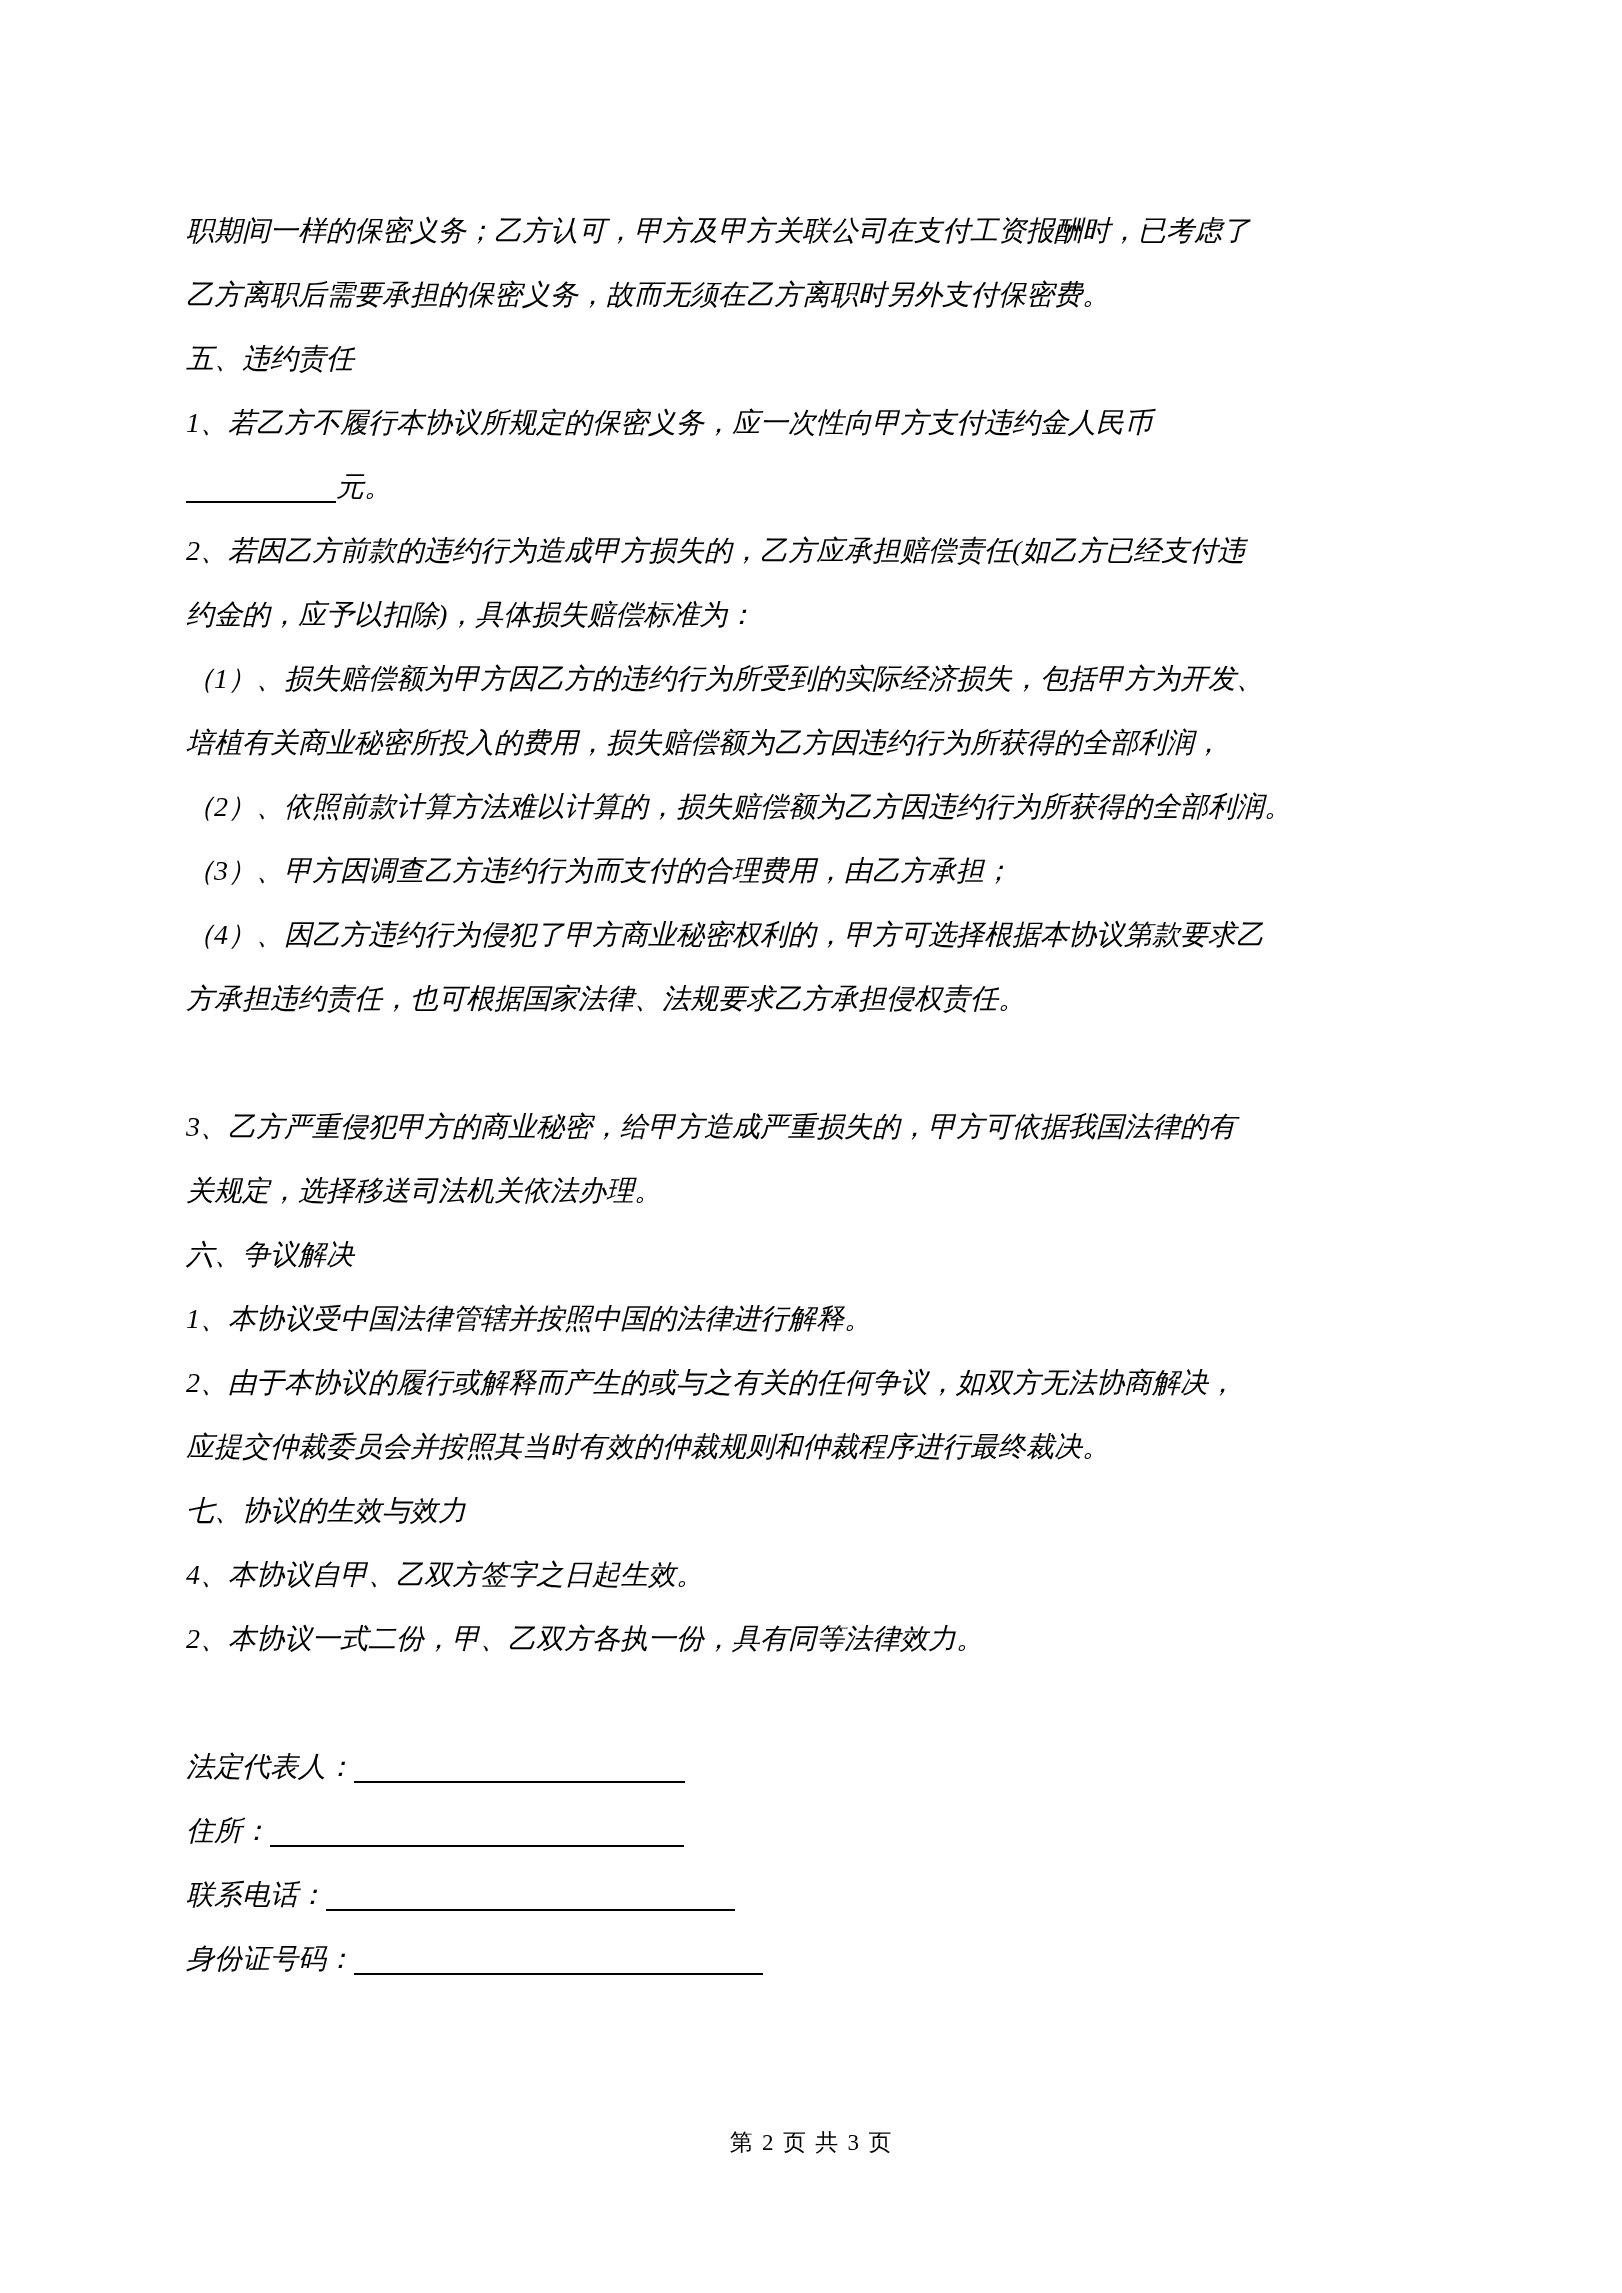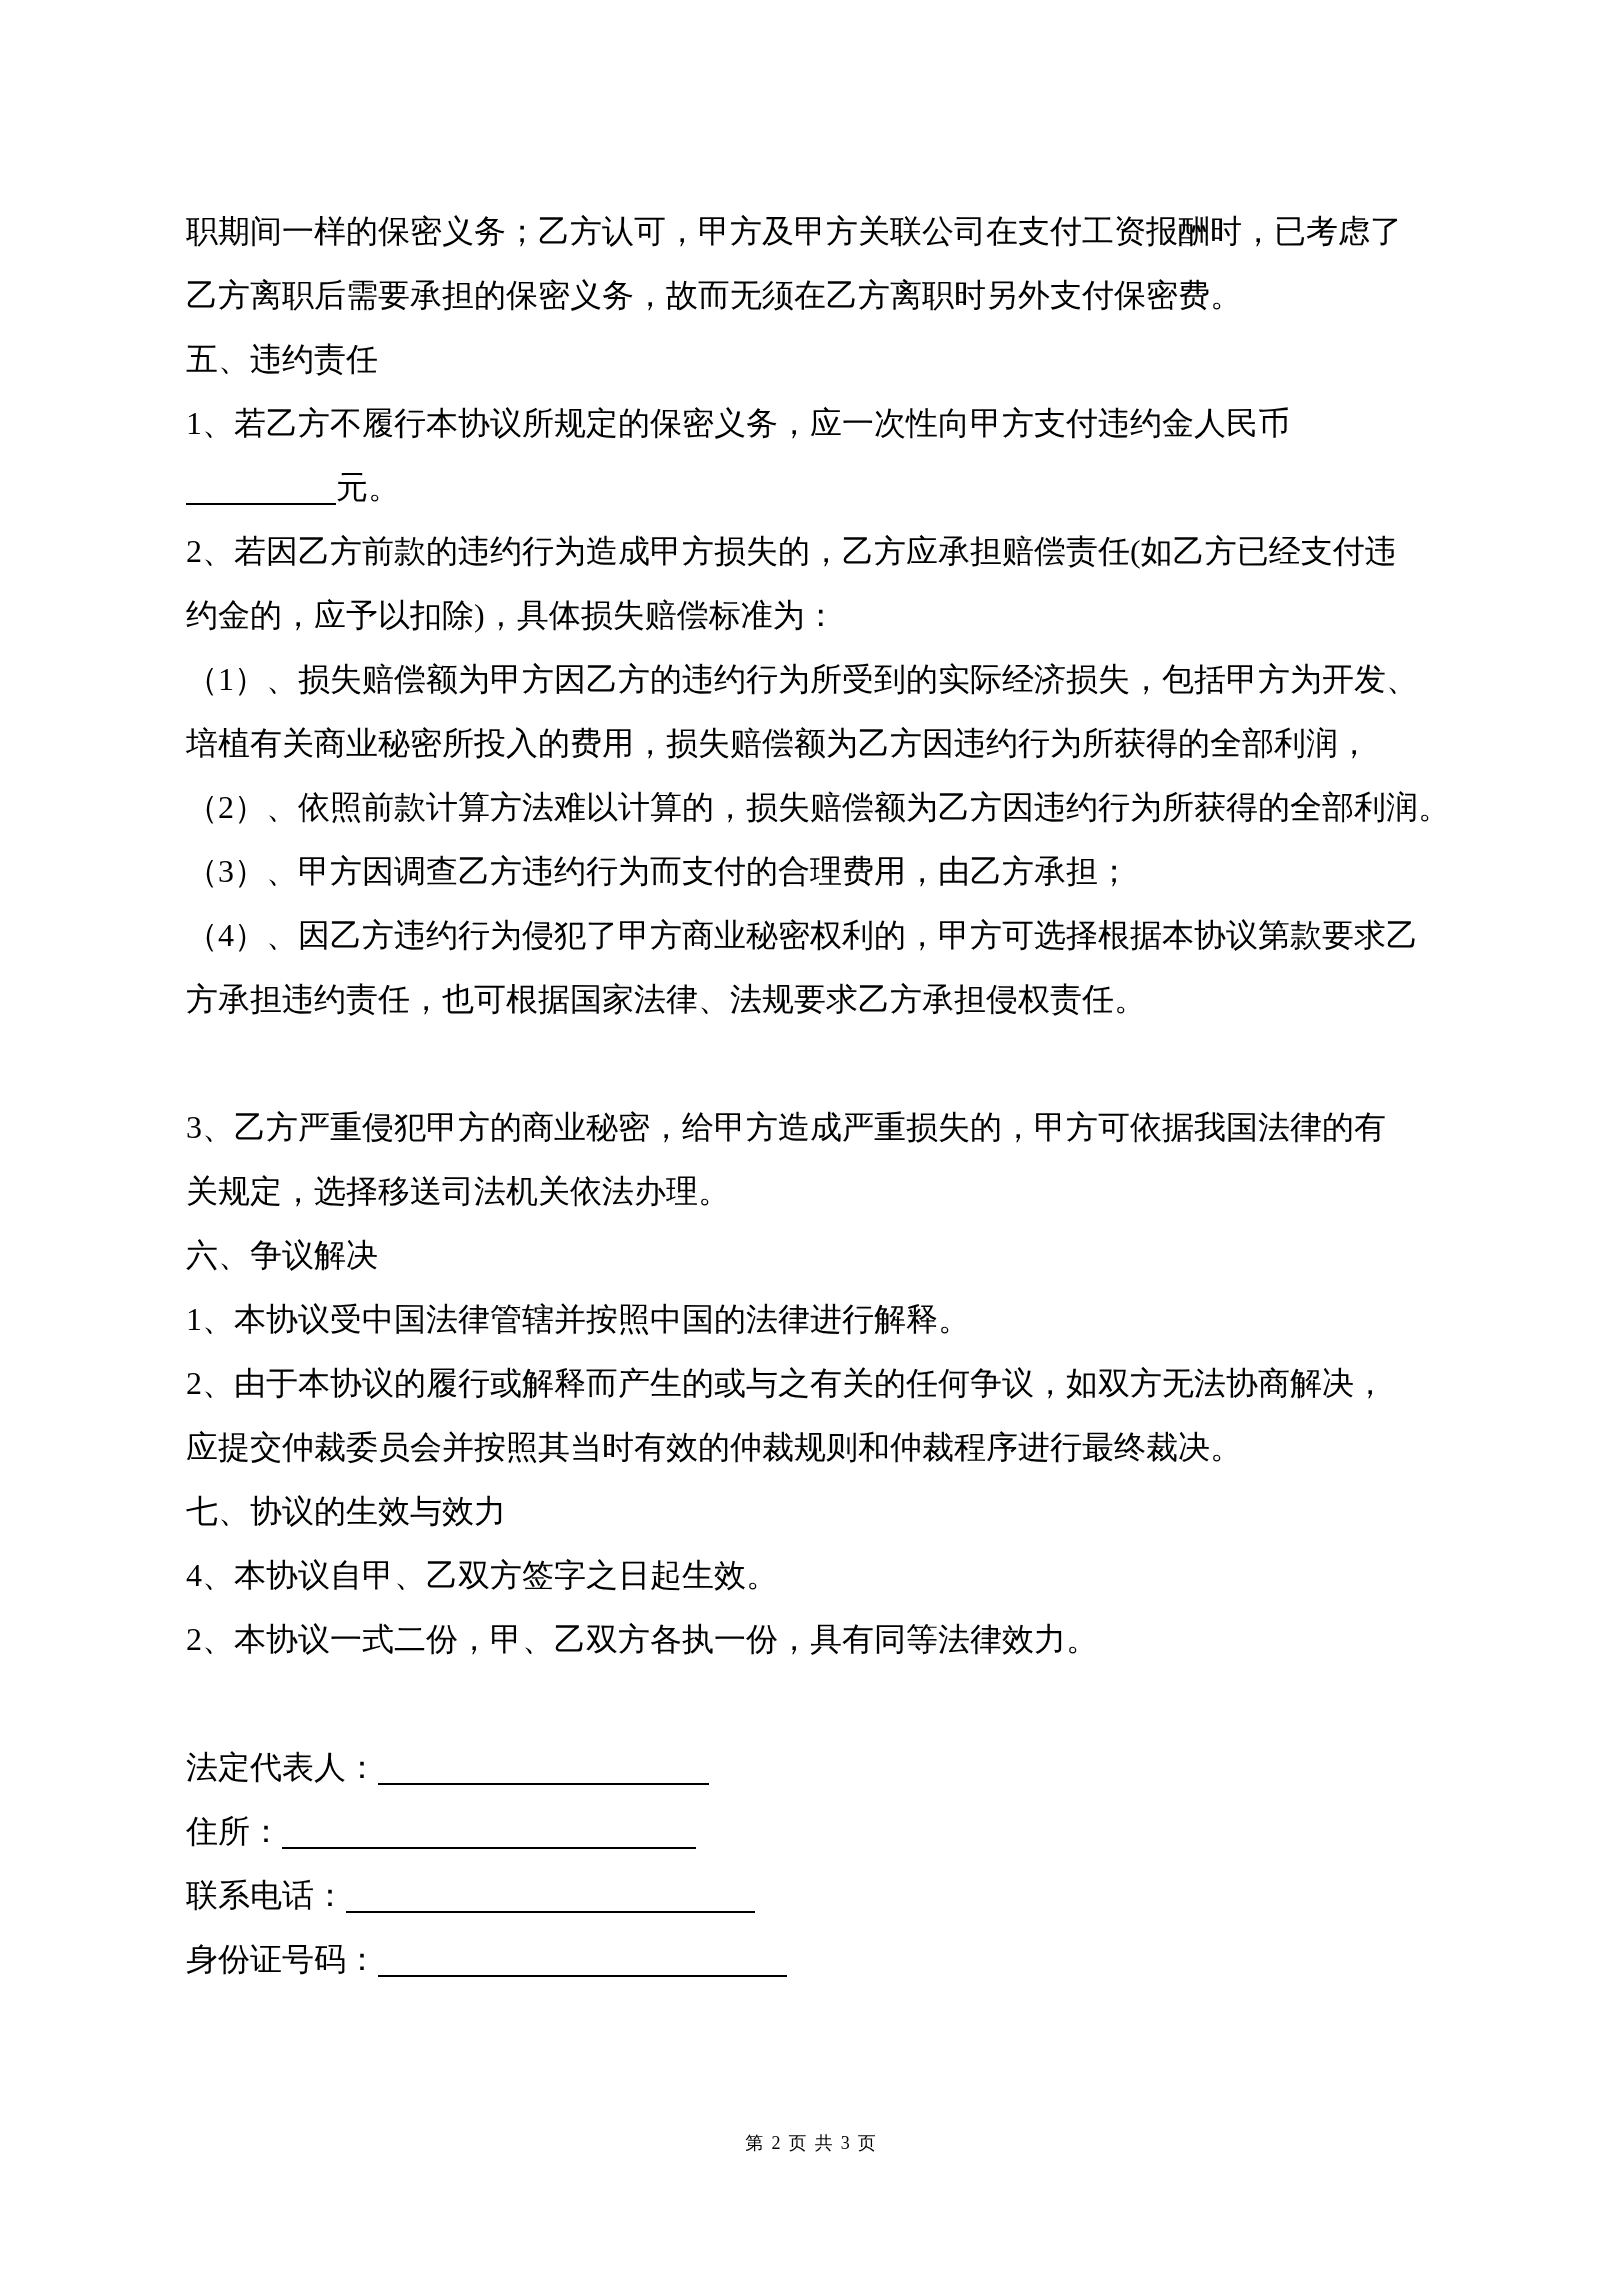--- a/index.html
+++ b/index.html
@@ -14,42 +14,43 @@
   }
   .content {
     position: absolute;
     top: 199px;
     left: 186px;
     right: 173px;
   }
   .line {
     height: 64px;
     line-height: 64px;
-    font-size: 32px;
+    font-size: 28px;
     white-space: nowrap;
+    font-style: italic;
   }
   .blank {
     display: inline-block;
     border-bottom: 2.7px solid #000000;
     height: 33px;
     vertical-align: -7.3px;
   }
   .w165 { width: 150px; }
   .w456 { width: 415px; }
   .w364 { width: 331px; }
   .w455 { width: 414px; }
   .w450 { width: 409px; }
   .footer {
     position: absolute;
     top: 2111px;
     left: 0;
     width: 100%;
     height: 64px;
     line-height: 64px;
-    font-size: 18px;
+    font-size: 23px;
     text-align: center;
     letter-spacing: 1.8px;
   }
 </style>
 </head>
 <body>
 
 <div class="content">
   <div class="line">职期间一样的保密义务；乙方认可，甲方及甲方关联公司在支付工资报酬时，已考虑了</div>
   <div class="line">乙方离职后需要承担的保密义务，故而无须在乙方离职时另外支付保密费。</div>

